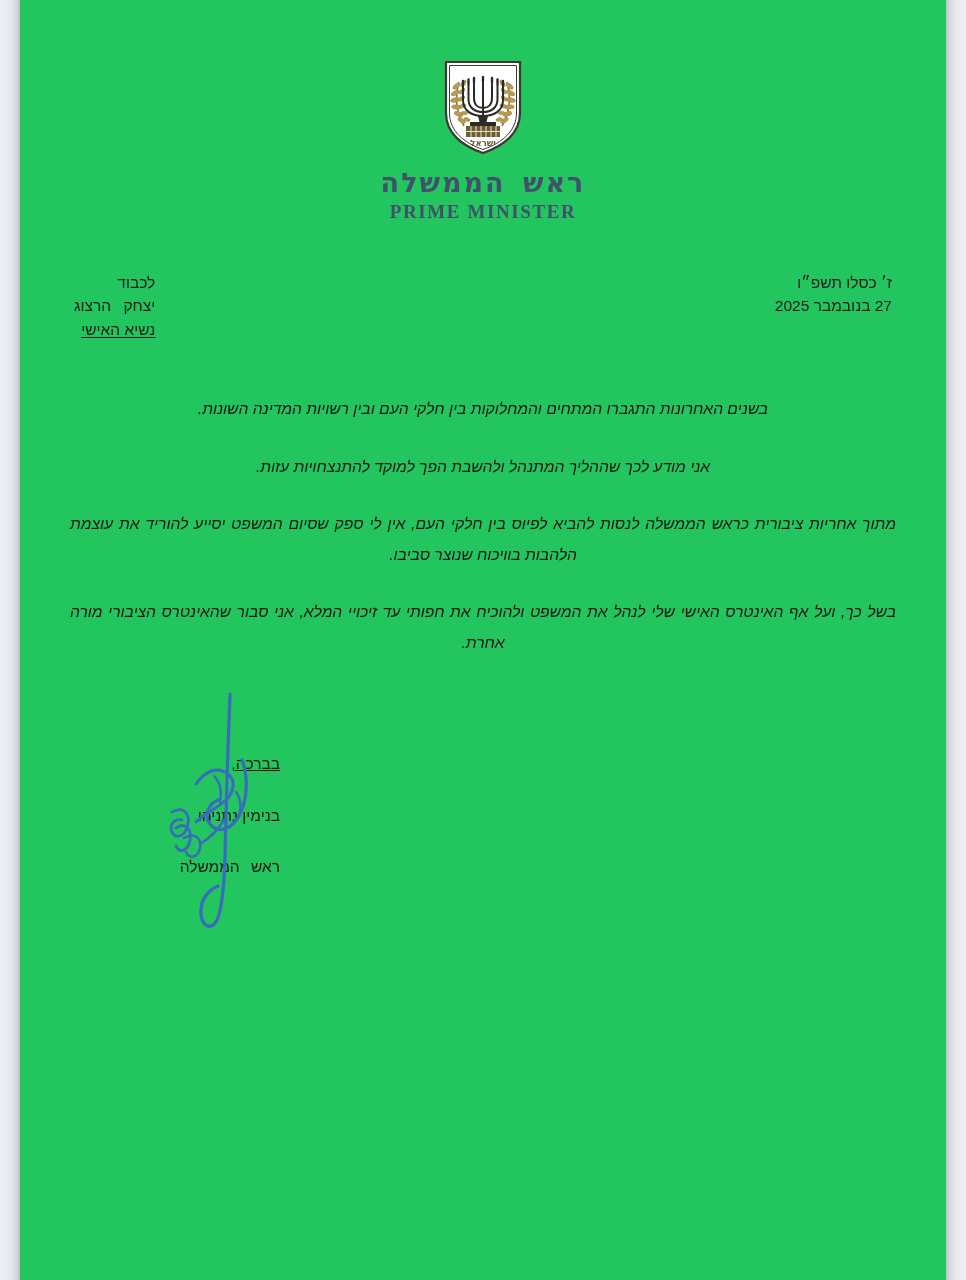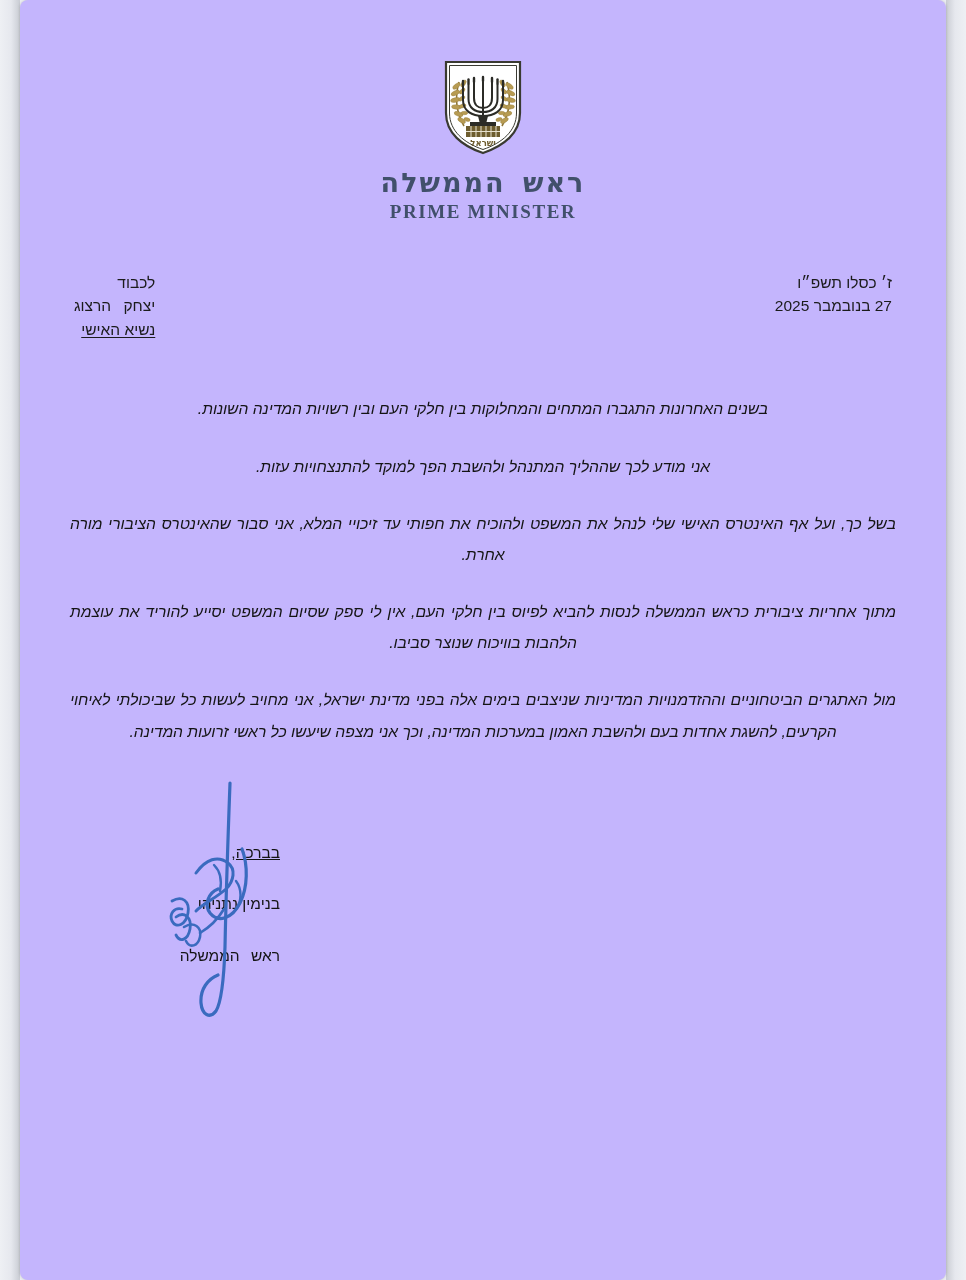--- a/index.html
+++ b/index.html
@@ -33,23 +33,22 @@
   .gutter-right {
     right: 0;
     background: linear-gradient(270deg, #eef0f4 0%, #e6e8ee 55%, #c9ccd3 100%);
   }
   .sheet {
     position: absolute;
     top: 0;
     bottom: 0;
     left: 20px;
     right: 20px;
-    background: #c4b5fd;
+    background: #22c55e;
     box-shadow: 0 0 3px rgba(0,0,0,0.18);
-    border-radius: 8px;
   }
 
   
   .content {
     position: absolute;
     inset: 0;
     padding: 0 46px;
     box-sizing: border-box;
   }
 
@@ -286,23 +285,22 @@
           <div class="honorific">לכבוד</div>
           <div class="name">יצחק  הרצוג</div>
           <div class="role">נשיא האישי</div>
         </div>
       </div>
 
 
       <div class="body-text">
         <p class="single">בשנים האחרונות התגברו המתחים והמחלוקות בין חלקי העם ובין רשויות המדינה השונות.</p>
         <p class="single">אני מודע לכך שההליך המתנהל ולהשבת הפך למוקד להתנצחויות עזות.</p>
+        <p>מתוך אחריות ציבורית כראש הממשלה לנסות להביא לפיוס בין חלקי העם, אין לי ספק שסיום המשפט יסייע להוריד את עוצמת הלהבות בוויכוח שנוצר סביבו.</p>
         <p>בשל כך, ועל אף האינטרס האישי שלי לנהל את המשפט ולהוכיח את חפותי עד זיכויי המלא, אני סבור שהאינטרס הציבורי מורה אחרת.</p>
-        <p>מתוך אחריות ציבורית כראש הממשלה לנסות להביא לפיוס בין חלקי העם, אין לי ספק שסיום המשפט יסייע להוריד את עוצמת הלהבות בוויכוח שנוצר סביבו.</p>
-        <p>מול האתגרים הביטחוניים וההזדמנויות המדיניות שניצבים בימים אלה בפני מדינת ישראל, אני מחויב לעשות כל שביכולתי לאיחוי הקרעים, להשגת אחדות בעם ולהשבת האמון במערכות המדינה, וכך אני מצפה שיעשו כל ראשי זרועות המדינה.</p>
       </div>
 
       <div class="sign-area">
         <div class="sign-lines">
           <div class="l1">בברכה,</div>
           <div class="l2">בנימין נתניהו</div>
           <div class="l3">ראש  הממשלה</div>
         </div>
 
         <div class="signature-ink">

